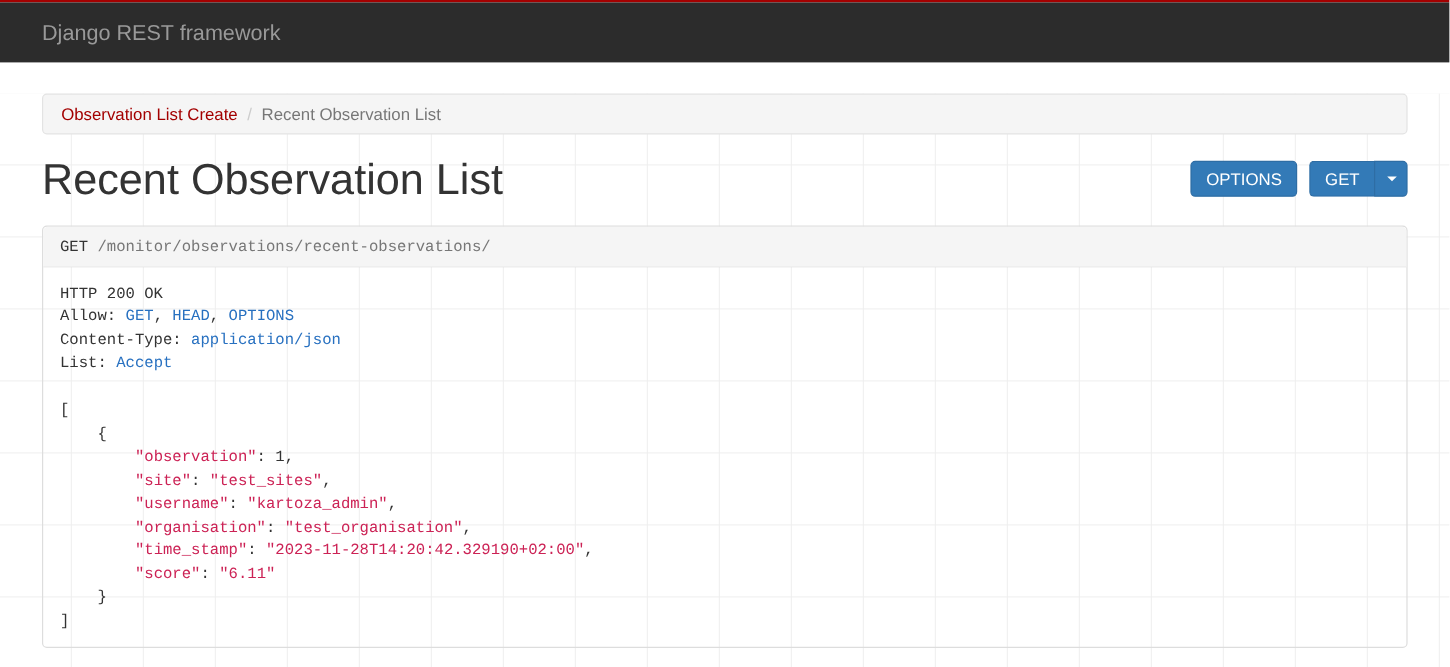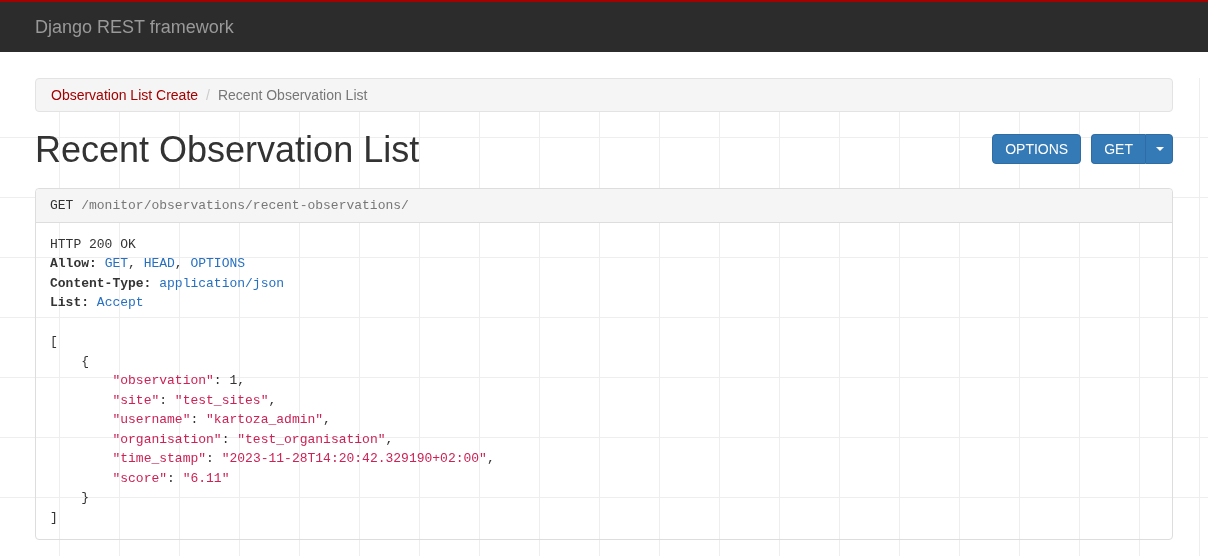--- a/index.html
+++ b/index.html
@@ -20,21 +20,21 @@
     .btn-split-group { display: flex; }
     .btn-split-main { border-top-right-radius: 0; border-bottom-right-radius: 0; border-right: none; }
     .btn-split-caret { border-top-left-radius: 0; border-bottom-left-radius: 0; padding: 6px 8px; }
     .caret { display: inline-block; width: 0; height: 0; margin-left: 2px; vertical-align: middle; border-top: 4px solid; border-right: 4px solid transparent; border-left: 4px solid transparent; }
     .panel { border: 1px solid #ddd; border-radius: 4px; margin-bottom: 32px; }
     .request-info { background: #f5f5f5; padding: 9px 14px; border-bottom: 1px solid #ddd; font-family: Consolas, Menlo, Monaco, "Courier New", monospace; font-size: 13px; border-top-left-radius: 4px; border-top-right-radius: 4px; }
     .request-info .method { color: #333; }
     .request-info .path { color: #777; }
     .response-info { padding: 12px 14px; font-family: Consolas, Menlo, Monaco, "Courier New", monospace; font-size: 13px; line-height: 1.5; white-space: pre; overflow-x: auto; }
     .response-info .lit { color: #333; text-align: center; }
-    .response-info .hdr { color: #333; font-weight: bold; }
+    .response-info .hdr { color: #333; font-weight: normal; }
     .response-info .hval { color: #2770c0; }
     .response-info .str { color: #cc2255; }
     .response-info .num { color: #333; }
     .response-info .punc { color: #333; }
     .grid-bg { background-image: linear-gradient(#eee 1px, transparent 1px), linear-gradient(90deg, #eee 1px, transparent 1px); background-size: 60px 60px; background-position: -1px -1px; min-height: 556px; }
   </style>
 </head>
 <body>
 
 <div class="top-red-line"></div>

